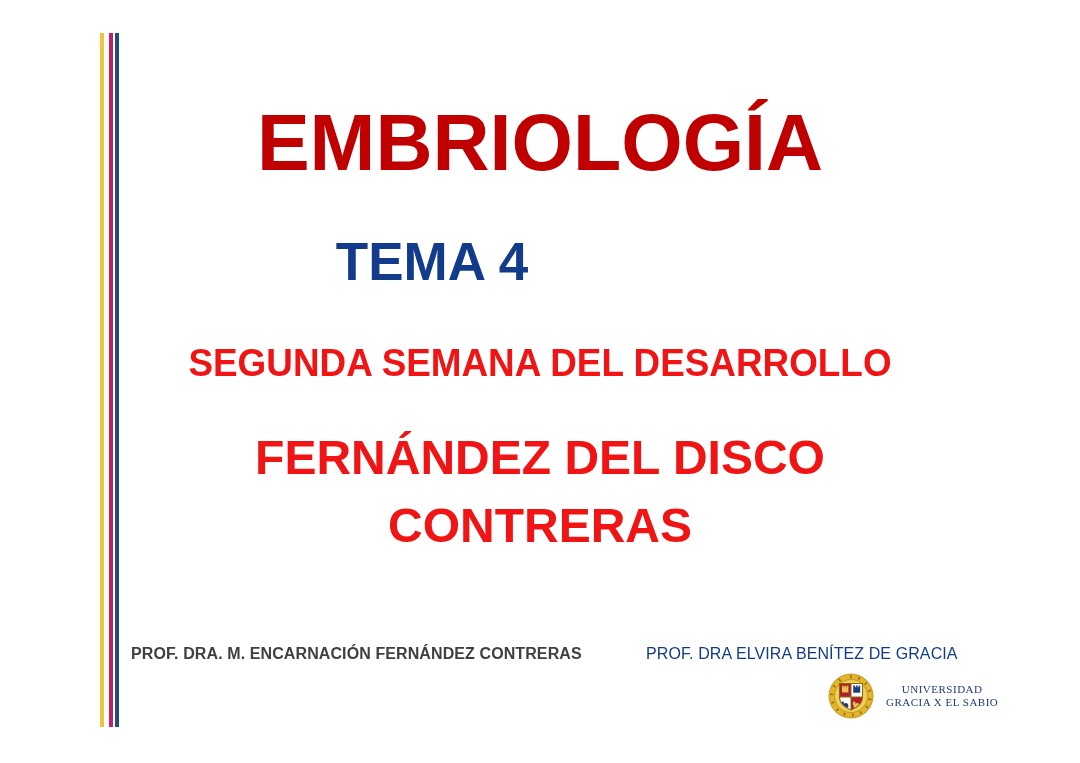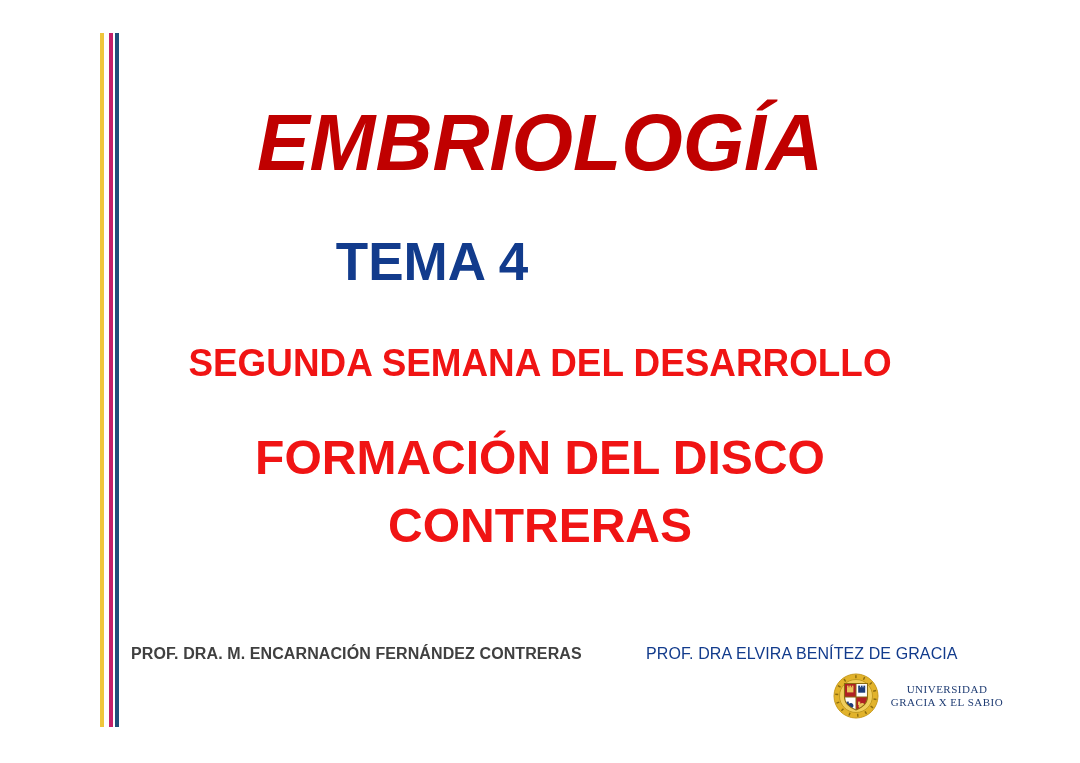--- a/index.html
+++ b/index.html
@@ -46,21 +46,20 @@
     left: 0;
     top: 103px;
     width: 1080px;
     text-align: center;
     font-size: 79px;
     font-weight: bold;
     color: #C00000;
     letter-spacing: 0px;
     line-height: 1.0;
     white-space: nowrap;
-    font-style: italic;
   }
 
   .title-tema {
     position: absolute;
     left: 0;
     top: 235px;
     width: 864px;
     text-align: center;
     font-size: 53px;
     font-weight: bold;
@@ -122,21 +121,20 @@
 
   
   .logo {
     position: absolute;
     left: 828px;
     top: 672px;
     width: 180px;
     height: 48px;
     display: flex;
     align-items: center;
-    justify-content: center;
   }
   .logo-seal {
     width: 46px;
     height: 46px;
     flex: 0 0 46px;
     position: relative;
   }
   .logo-text {
     margin-left: 12px;
     color: #1F3C73;
@@ -162,21 +160,21 @@
     <div class="stripe stripe-navy"></div>
   </div>
 
   <div class="title-main">EMBRIOLOGÍA</div>
 
   <div class="title-tema">TEMA 4</div>
 
   <div class="subtitle-week">SEGUNDA SEMANA DEL DESARROLLO</div>
 
   <div class="subtitle-disc">
-    <span class="l1">FORMACIÓN DEL DISCO</span>
+    <span class="l1">FERNÁNDEZ DEL DISCO</span>
     <span class="l2">CONTRERAS</span>
   </div>
 
   <div class="author-left">PROF. DRA. M. ENCARNACIÓN FERNÁNDEZ CONTRERAS</div>
   <div class="author-right">PROF. DRA ELVIRA BENÍTEZ DE GRACIA</div>
 
   <div class="logo">
     <div class="logo-seal">
       <svg viewBox="0 0 46 46" width="46" height="46" aria-hidden="true">
 

